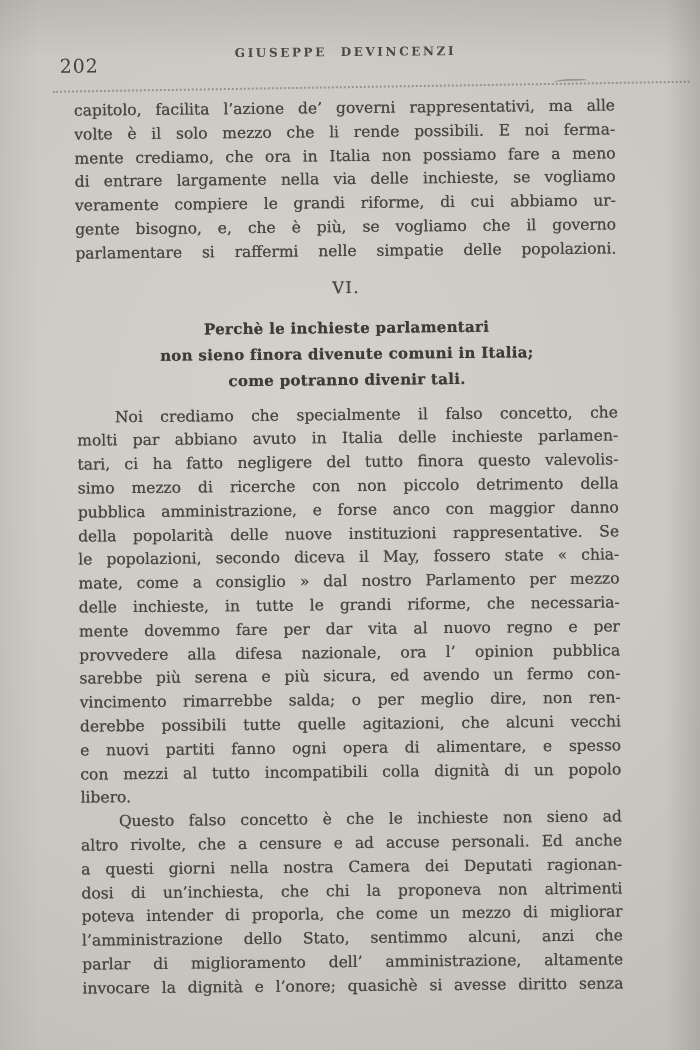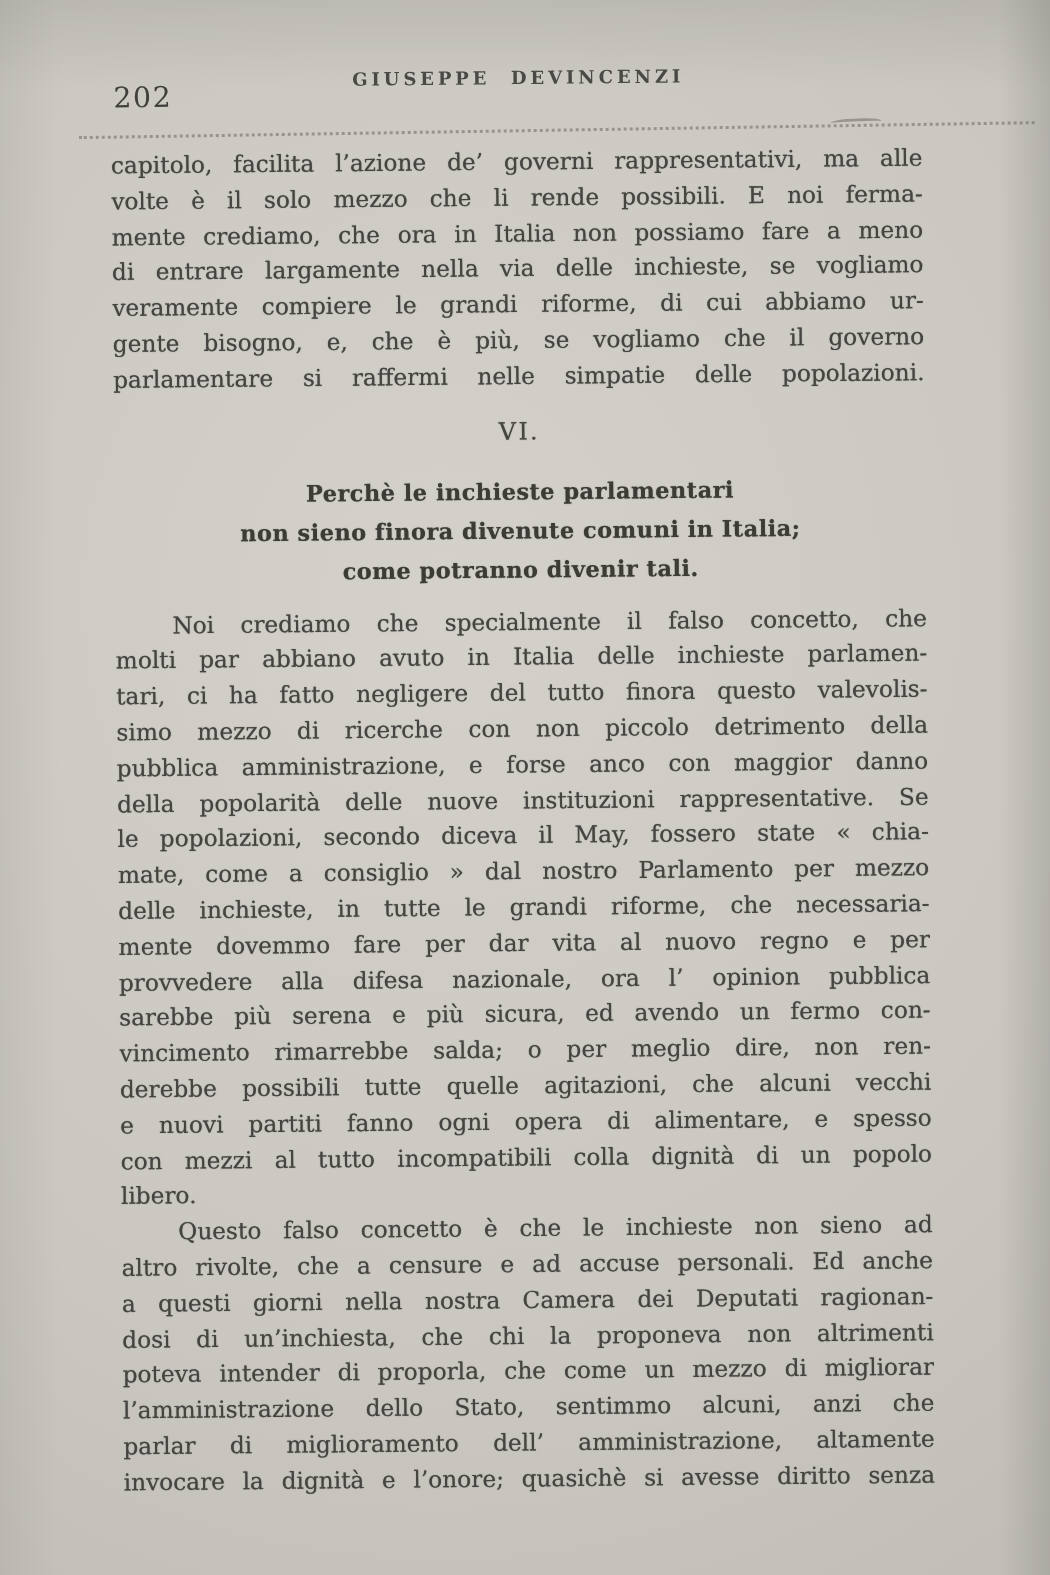--- a/index.html
+++ b/index.html
@@ -11,21 +11,21 @@
     background:
       linear-gradient(to bottom, rgba(104,102,96,0.16), rgba(104,102,96,0) 60px),
       linear-gradient(to right, rgba(104,102,96,0.10), rgba(104,102,96,0) 40px),
       linear-gradient(to left, rgba(96,94,90,0.22), rgba(96,94,90,0) 34px),
       radial-gradient(130% 95% at 42% 38%, #d4d1cb 0%, #cac7c1 52%, #bab7b1 100%);
     font-family:"DejaVu Serif","Liberation Serif",serif;
     color:#454440;
   }
   .content{position:absolute;inset:0;transform:rotate(-0.55deg);transform-origin:50% 50%;}
   .page-number{
-    position:absolute;top:52px;left:80px;
+    position:absolute;top:52px;left:64px;
     font-size:19px;letter-spacing:1px;color:#403f3b;
   }
   .running-head{
     position:absolute;top:45px;left:0;right:0;
     text-align:center;font-size:12px;font-weight:bold;
     letter-spacing:2.6px;word-spacing:7px;color:#4a4945;
   }
   .head-rule{
     position:absolute;top:86px;left:57px;width:637px;height:0;
     border-top:2px dotted rgba(105,103,96,0.55);

